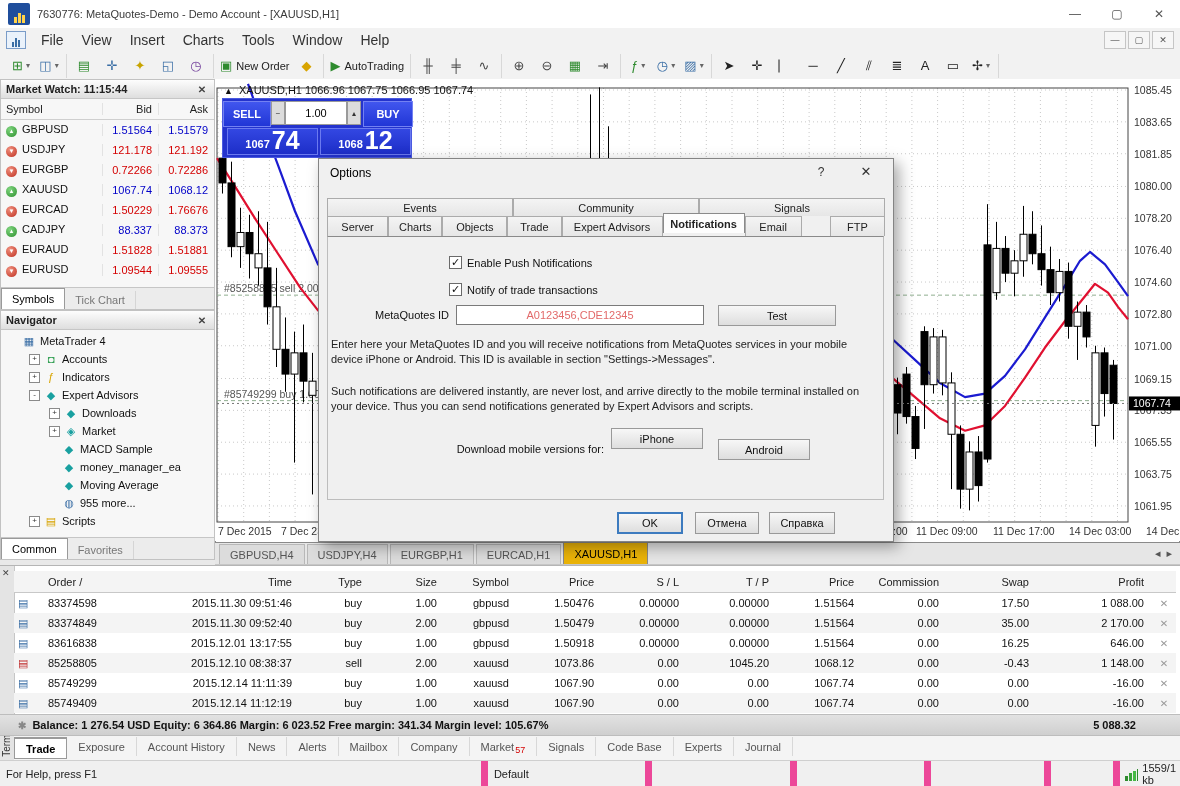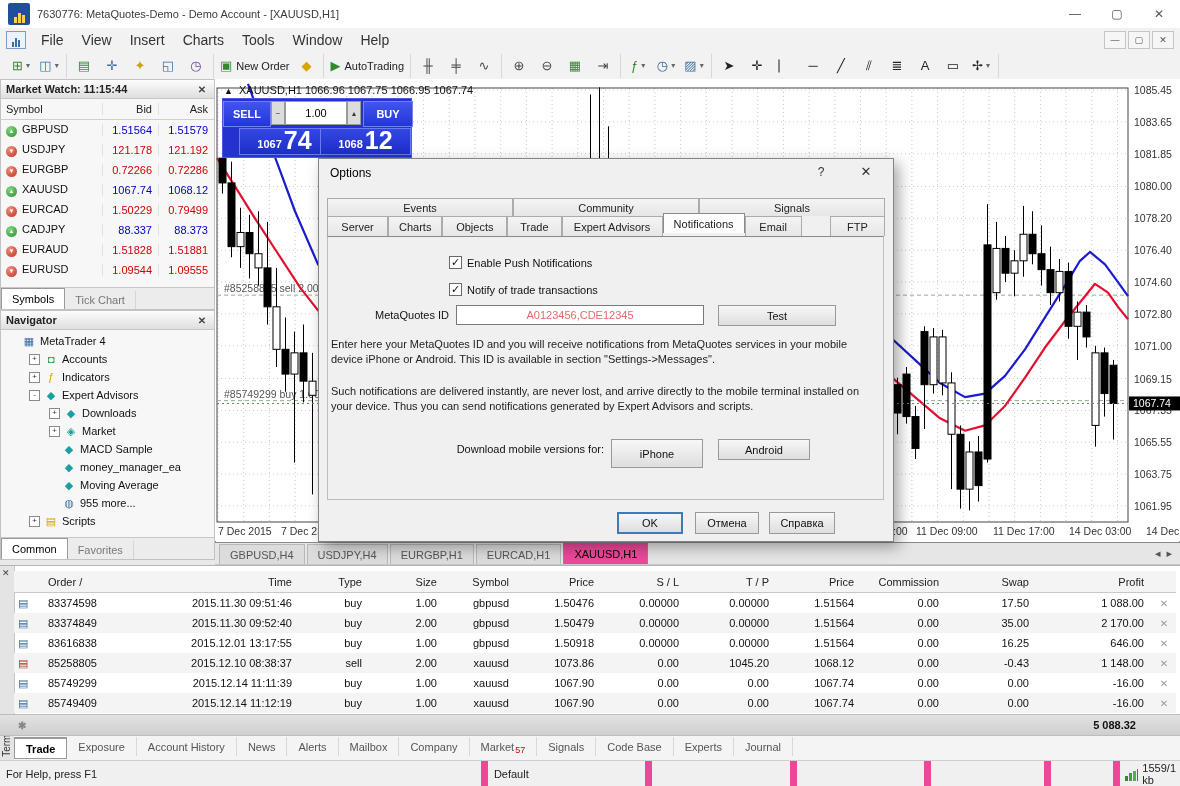--- a/index.html
+++ b/index.html
@@ -55,21 +55,21 @@
   .oc-btn{position:absolute;top:2px;height:24px;background:linear-gradient(#4156ee,#2136d6);border:1px solid #7381f2;color:#fff;font-weight:bold;display:flex;align-items:center;justify-content:center}
   .oc-mini{position:absolute;top:2px;width:14px;height:24px;background:#dcdcdc;border:1px solid #9a9a9a;display:flex;align-items:center;justify-content:center;font-size:8px;color:#333;box-sizing:border-box}
   #oc-vol{position:absolute;left:62px;top:2px;width:62px;height:24px;background:#fff;border:1px solid #9a9a9a;display:flex;align-items:center;justify-content:center;color:#000;box-sizing:border-box}
   .oc-price{position:absolute;top:29px;width:91px;height:27px;background:linear-gradient(#3347e2,#1d2ec8);border:1px solid #6b7af0;color:#fff;display:flex;align-items:flex-end;justify-content:center;padding-bottom:1px;box-sizing:border-box}
   .oc-small{font-size:11px;font-weight:bold;margin-right:2px;padding-bottom:3px}
   .oc-big{font-size:25px;font-weight:bold;line-height:1}
   #chart-svg{left:215px;top:79px;z-index:1}
   
   #chart-tabs-row{left:215px;top:543px;width:965px;height:22px;background:#e6e6e6;border-bottom:1px solid #c6c6c6;display:flex;align-items:flex-end;padding-left:4px;box-sizing:border-box}
   .chart-tab{height:19px;display:flex;align-items:center;padding:0 10px;color:#555;background:#dcdcdc;border:1px solid #b8b8b8;border-bottom:none;margin-right:2px}
-  .chart-tab.active{background:#ec4899;color:#000;height:21px;border-color:#8a8a8a}
+  .chart-tab.active{background:#eab308;color:#000;height:21px;border-color:#8a8a8a}
   #chart-tabs-scroll{margin-left:auto;display:flex;gap:6px;padding:0 8px 4px 0;color:#555}
   
   #terminal{left:0;top:565px;width:1180px;height:195px;background:#fff;border-top:1px solid #b5b5b5}
   #terminal-strip{position:absolute;left:0;top:0;width:14px;height:195px;background:#e4e4e4;border-right:1px solid #c6c6c6}
   #terminal-strip .vlabel{position:absolute;bottom:4px;left:1px;writing-mode:vertical-rl;transform:rotate(180deg);font-size:10px;color:#333}
   #terminal-strip .tclose{position:absolute;top:2px;left:2px;font-size:9px;color:#444}
   .trow{position:absolute;left:14px;width:1162px;display:grid;grid-template-columns:30px 86px 170px 70px 75px 72px 85px 85px 90px 85px 85px 90px 115px 24px;align-items:center;height:20px}
   .trow>div{padding-right:8px;text-align:right;white-space:nowrap;overflow:hidden}
   .trow>div.lft{text-align:left;padding-left:4px}
   #thead{top:5px;height:21px;background:#f4f4f4;border-bottom:1px solid #c8c8c8;color:#222}
@@ -91,31 +91,31 @@
   #dlg-title{position:absolute;left:0;top:0;width:100%;height:28px;display:flex;align-items:center}
   #dlg-title .t{margin-left:11px;font-size:12px;color:#000}
   #dlg-help{position:absolute;left:494px;top:6px;width:16px;text-align:center;color:#333;font-size:12px}
   #dlg-close{position:absolute;left:538px;top:5px;width:18px;text-align:center;color:#333;font-size:13px}
   .dtab-row{position:absolute;left:8px;width:558px;display:flex}
   .dtab{height:18px;display:flex;align-items:center;justify-content:center;border:1px solid #ababab;border-bottom:none;background:linear-gradient(#f4f4f4,#e6e6e6);color:#222;box-sizing:border-box}
   #dtabs1{top:39px}
   #dtabs1 .dtab{flex:1}
   #dtabs2{top:57px}
   #dtabs2 .dtab{height:20px}
-  .dtab.active{background:#fdfdfd;height:24px;margin-top:-3px;border-color:#8a8a8a;z-index:3;font-weight:normal}
+  .dtab.active{background:#fdfdfd;height:24px;margin-top:-3px;border-color:#8a8a8a;z-index:3;font-weight:bold}
   #dlg-pane{position:absolute;left:8px;top:77px;width:557px;height:264px;border:1px solid #bdbdbd;background:#f0f0f0;box-sizing:border-box;border-top-color:#8a8a8a}
   .cbrow{position:absolute;left:130px;display:flex;align-items:center}
   .cb{width:13px;height:13px;border:1px solid #6a6a6a;background:#fff;display:inline-flex;align-items:center;justify-content:center;font-size:11px;color:#111;margin-right:5px;box-sizing:border-box}
   #mqid-label{position:absolute;left:0;top:150px;width:130px;text-align:right}
   #mqid-input{position:absolute;left:137px;top:146px;width:248px;height:20px;border:1px solid #7a7a7a;background:#fff;text-align:center;color:#e26a6a;font-family:"Liberation Sans",sans-serif;font-size:11px;box-sizing:border-box}
   #test-btn{position:absolute;left:399px;top:146px;width:118px;height:21px}
   .wbtn{border:1px solid #999;background:linear-gradient(#f7f7f7,#dedede);display:flex;align-items:center;justify-content:center;color:#111;box-sizing:border-box}
   .para{position:absolute;left:12px;width:548px;color:#222;line-height:15px}
   #dl-label{position:absolute;left:0;top:284px;width:285px;text-align:right}
-  #iphone-btn{position:absolute;left:292px;top:280px;width:92px;height:29px}
+  #iphone-btn{position:absolute;left:292px;top:269px;width:92px;height:21px}
   #android-btn{position:absolute;left:399px;top:280px;width:92px;height:21px}
   #ok-btn{position:absolute;left:298px;top:353px;width:66px;height:22px;border:2px solid #3d7bbf}
   #cancel-btn{position:absolute;left:376px;top:353px;width:64px;height:22px}
   #help-btn{position:absolute;left:450px;top:353px;width:66px;height:22px}
 </style>
 </head>
 <body>
 
 <div id="titlebar" class="abs">
   <div id="app-icon">
@@ -297,21 +297,21 @@
         <div class="mw-col-ask val-down">0.72286</div>
       </div>
       <div class="mw-row">
         <div class="mw-col-sym"><span class="mw-ico up">▲</span><span>XAUUSD</span></div>
         <div class="mw-col-bid val-up">1067.74</div>
         <div class="mw-col-ask val-up">1068.12</div>
       </div>
       <div class="mw-row">
         <div class="mw-col-sym"><span class="mw-ico down">▼</span><span>EURCAD</span></div>
         <div class="mw-col-bid val-down">1.50229</div>
-        <div class="mw-col-ask val-down">0.79499</div>
+        <div class="mw-col-ask val-down">1.76676</div>
       </div>
       <div class="mw-row">
         <div class="mw-col-sym"><span class="mw-ico up">▲</span><span>CADJPY</span></div>
         <div class="mw-col-bid val-up">88.337</div>
         <div class="mw-col-ask val-up">88.373</div>
       </div>
       <div class="mw-row">
         <div class="mw-col-sym"><span class="mw-ico down">▼</span><span>EURAUD</span></div>
         <div class="mw-col-bid val-down">1.51828</div>
         <div class="mw-col-ask val-down">1.51881</div>
@@ -562,21 +562,21 @@
 <div id="chart-header" class="abs">
   <span class="tri">▲</span>
   <span>XAUUSD,H1  1066.96 1067.75 1066.95 1067.74</span>
 </div>
 <div id="oneclick" class="abs">
   <div class="oc-btn" style="left:0;width:46px">SELL</div>
   <div class="oc-mini" style="left:48px">−</div>
   <div id="oc-vol">1.00</div>
   <div class="oc-mini" style="left:124px">▴</div>
   <div class="oc-btn" style="left:140px;width:48px">BUY</div>
-  <div class="oc-price" style="left:16px">
+  <div class="oc-price" style="left:4px">
     <span class="oc-small">1067</span>
     <span class="oc-big">74</span>
   </div>
   <div class="oc-price" style="left:97px">
     <span class="oc-small">1068</span>
     <span class="oc-big">12</span>
   </div>
 </div>
 
 <div id="chart-tabs-row" class="abs">
@@ -707,20 +707,21 @@
         <div>0.00</div>
         <div>1067.74</div>
         <div>0.00</div>
         <div>0.00</div>
         <div>-16.00</div>
         <div class="xdel">✕</div>
       </div>
     </div>
   <div id="balance-row">
     <span class="ann">✱</span>
+    <span>Balance: 1 276.54 USD   Equity: 6 364.86   Margin: 6 023.52   Free margin: 341.34   Margin level: 105.67%</span>
     <span id="balance-total">5 088.32</span>
   </div>
   <div id="terminal-tabs">
       <div class="term-tab active">Trade</div>
       <div class="term-tab">Exposure</div>
       <div class="term-tab">Account History</div>
       <div class="term-tab">News</div>
       <div class="term-tab">Alerts</div>
       <div class="term-tab">Mailbox</div>
       <div class="term-tab">Company</div>

